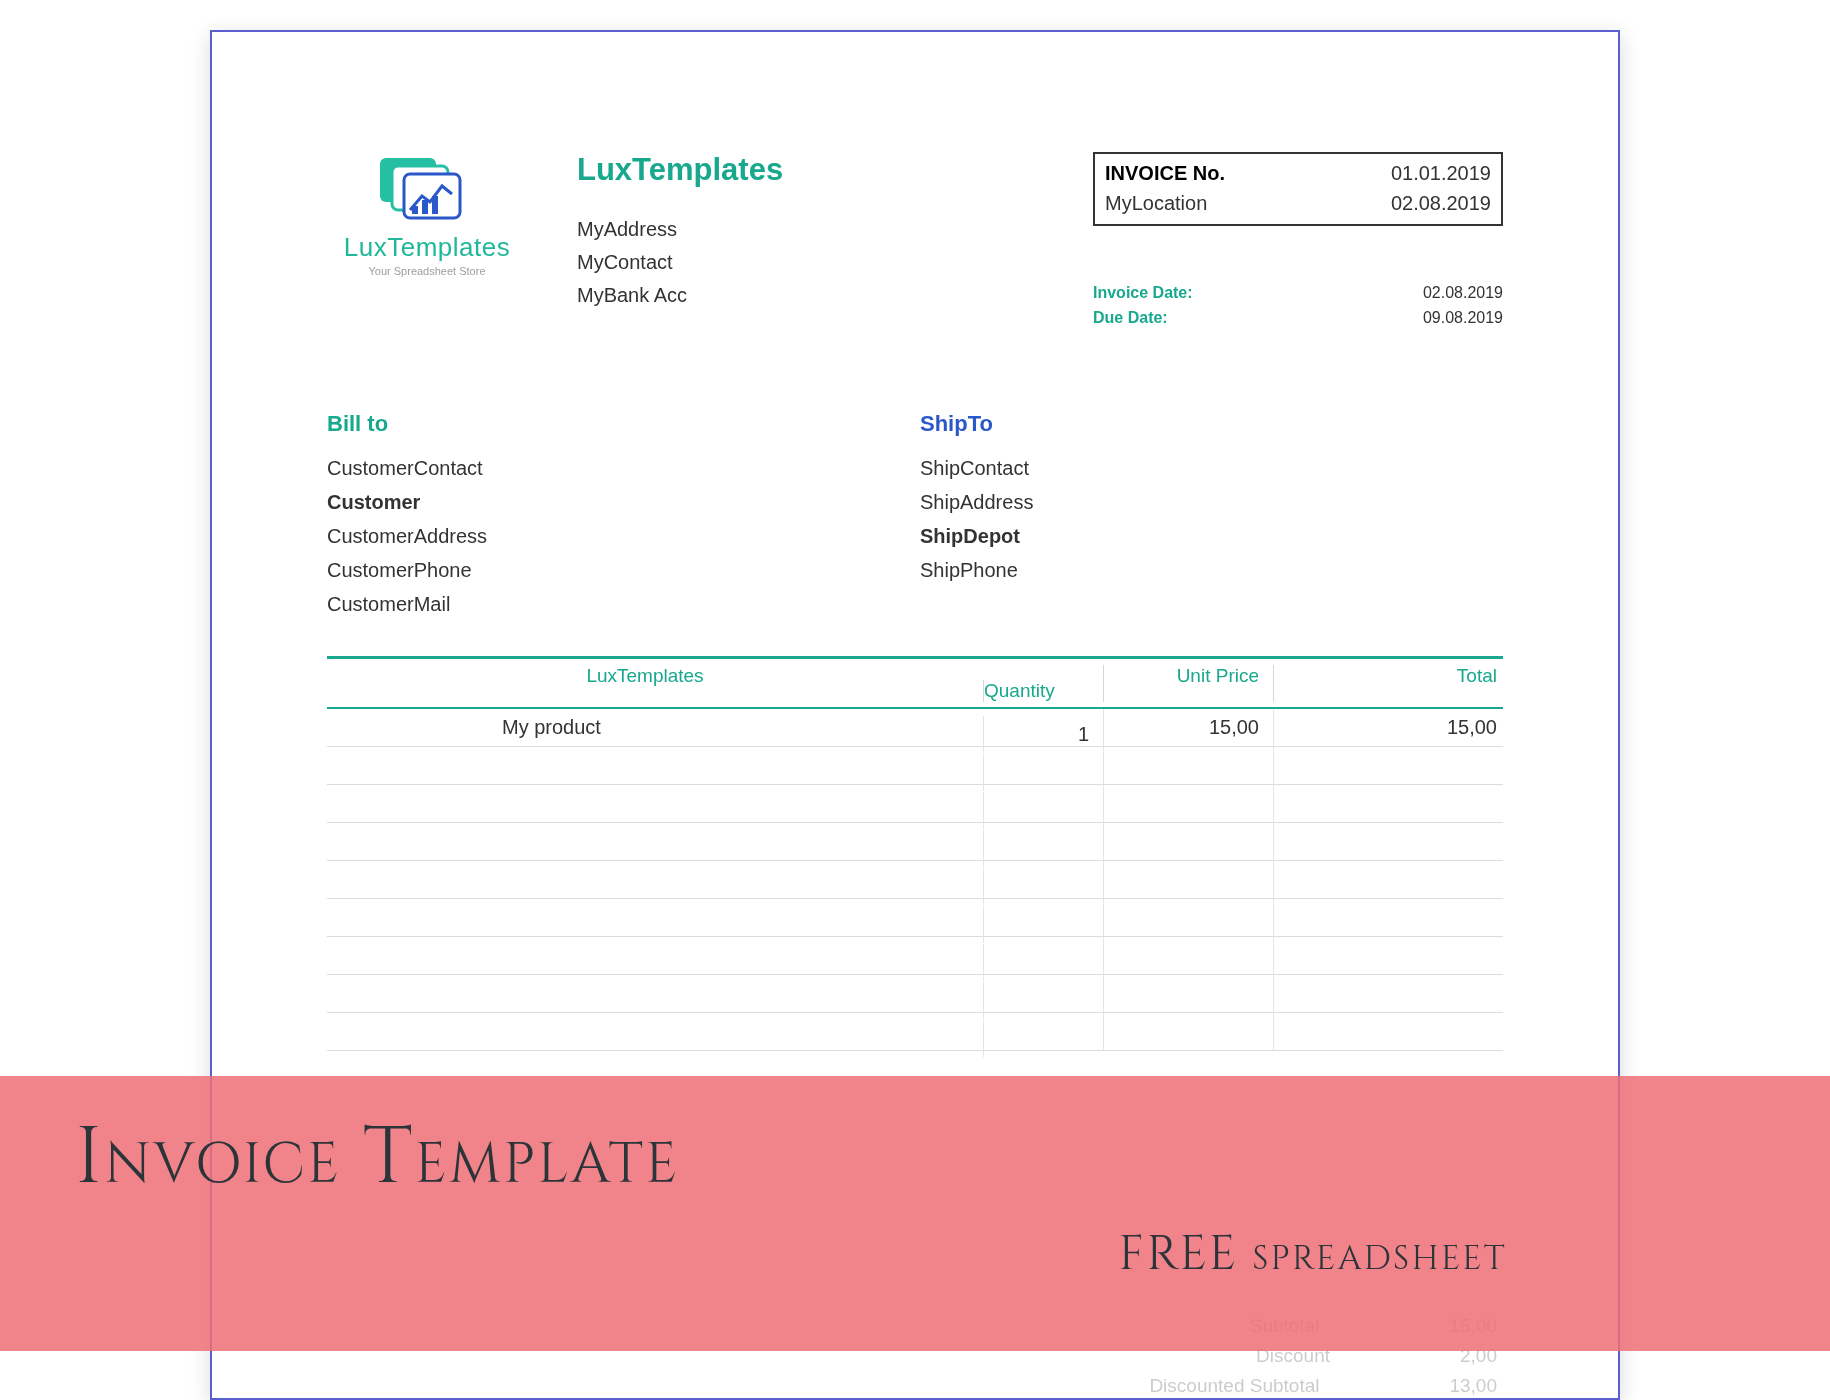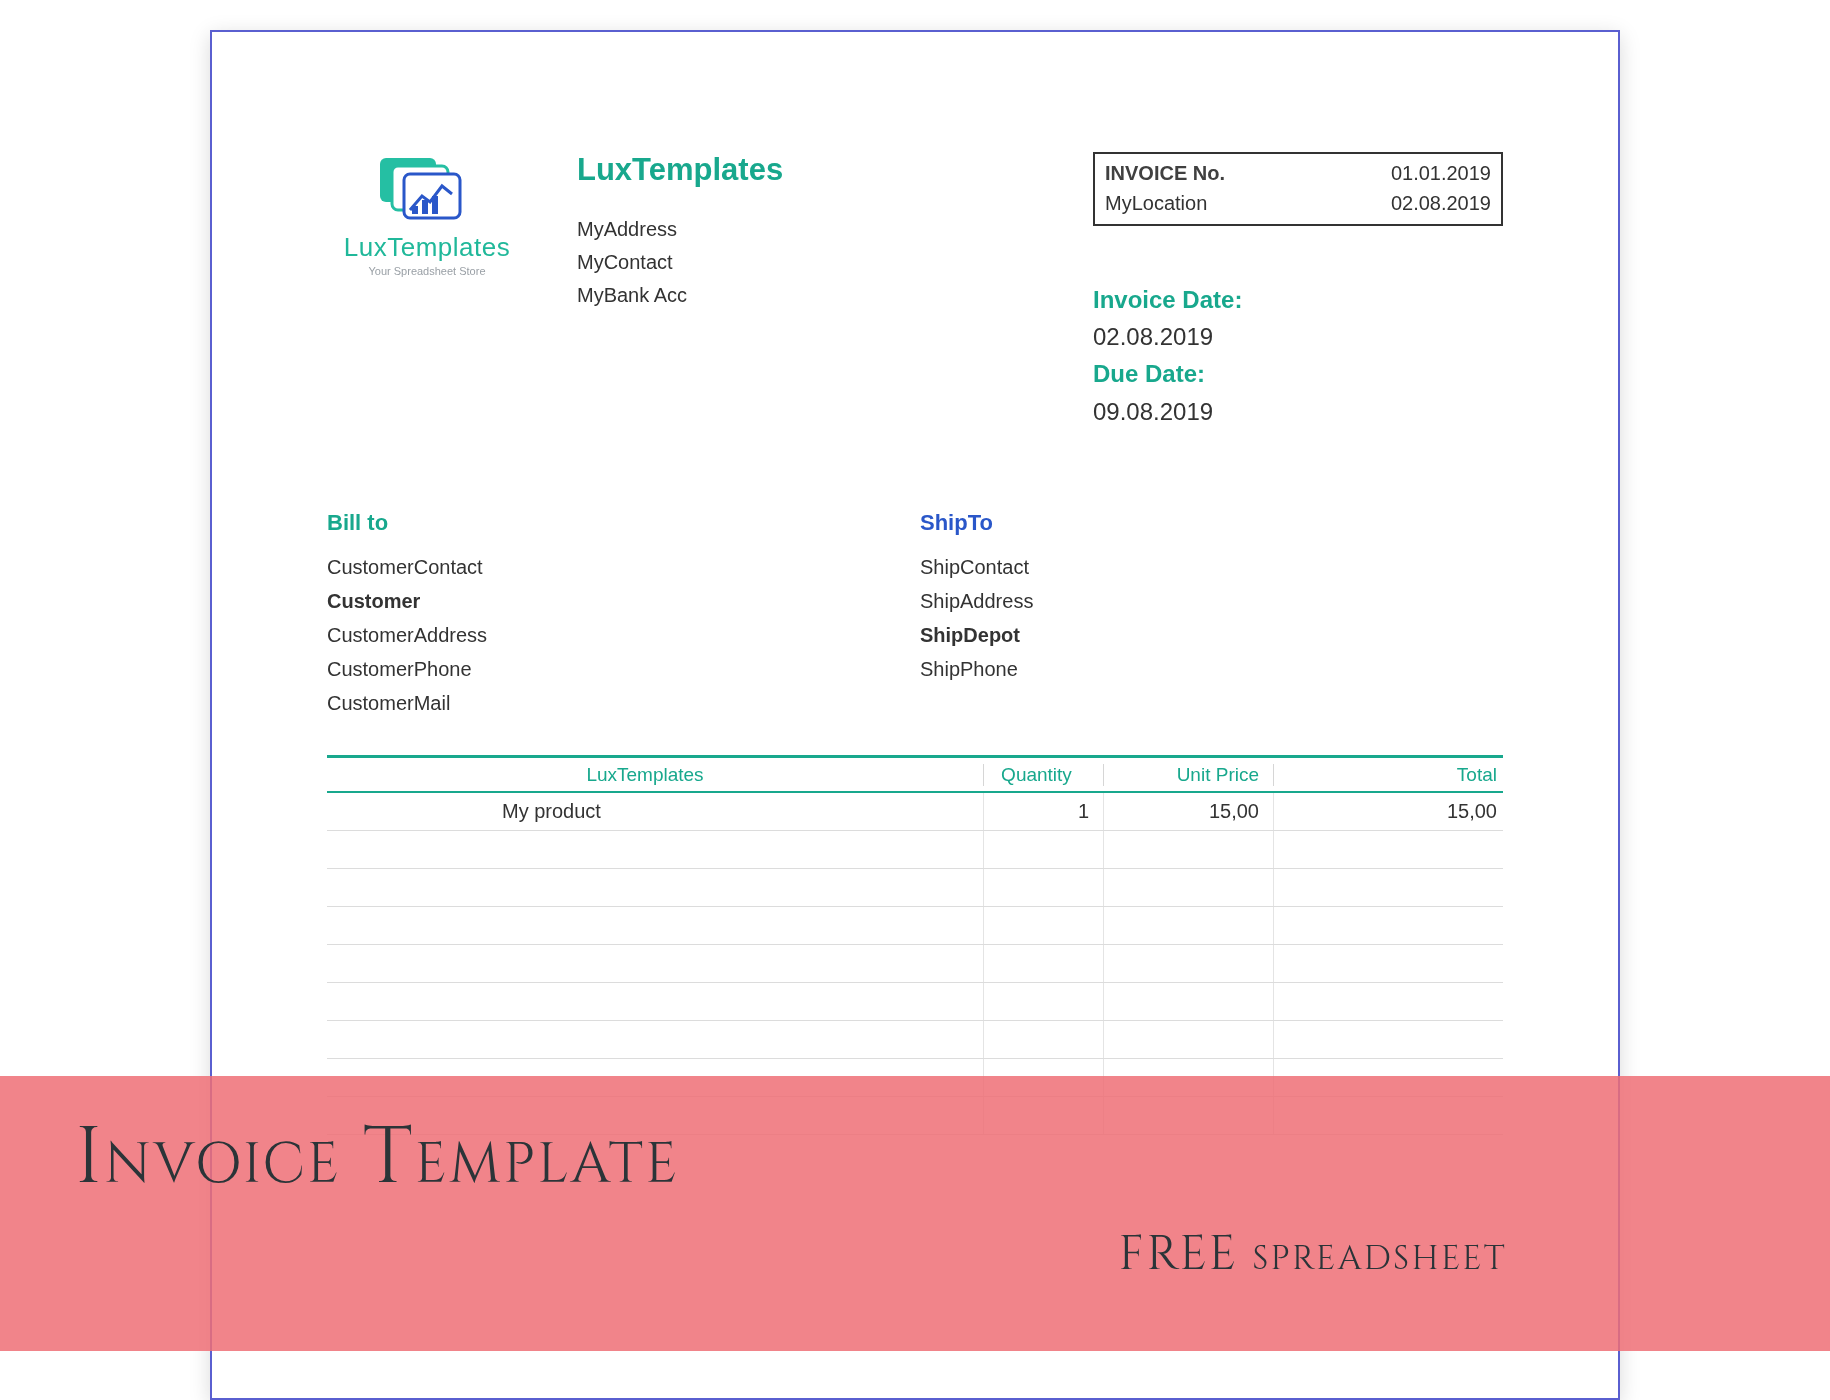--- a/index.html
+++ b/index.html
@@ -31,26 +31,26 @@
   .logo-sub  { text-align: center; color: #9aa0a6; font-size: 11px; margin-top: 2px; }
   .company-col { flex: 1; padding-left: 10px; }
   .company-name { color: #18a88d; font-weight: bold; font-size: 31px; margin-bottom: 25px; }
   .company-line { color: #333; font-size: 20px; line-height: 1.65; }
   .invoice-box-col { width: 410px; }
   .invoice-box {
     border: 2px solid #333;
     padding: 4px 10px 6px 10px;
   }
   .invoice-box .row { display: flex; justify-content: space-between; font-size: 20px; line-height: 1.5; }
-  .invoice-box .lab.bold { font-weight: bold; color: #404040; }
+  .invoice-box .lab.bold { font-weight: bold; color: #000000; }
   .invoice-box .lab { color: #333; }
   .invoice-box .val { color: #333; }
   
   .dates-block { margin-top: 55px; }
-  .dates-block .row { display: flex; justify-content: space-between; font-size: 24px; line-height: 1.55; flex-direction: column; }
+  .dates-block .row { display: flex; justify-content: space-between; font-size: 16px; line-height: 1.55; }
   .dates-block .lab { font-weight: bold; color: #18a88d; }
   .dates-block .val { color: #333; }
   
   .addr-row { display: flex; margin-top: 80px; }
   .addr-col { flex: 1; }
   .addr-col.ship { padding-left: 10px; }
   .addr-head { font-weight: bold; font-size: 22px; margin-bottom: 14px; }
   .addr-head.bill { color: #18a88d; }
   .addr-head.ship { color: #2a57c9; }
   .addr-line { color: #333; font-size: 20px; line-height: 1.7; }
@@ -59,21 +59,21 @@
   .items-table { margin-top: 35px; width: 100%; }
   .items-header {
     display: flex;
     border-top: 3px solid #18a88d;
     border-bottom: 2px solid #18a88d;
     color: #18a88d;
     font-size: 19px;
     padding: 6px 0 5px 0;
   }
   .col-desc { flex: 1; text-align: center; padding-right: 20px; }
-  .col-qty  { width: 120px; text-align: center; padding-right: 14px; border-left: 1px solid #d6d6d6; }
+  .col-qty  { width: 120px; text-align: left; padding-right: 14px; border-left: 1px solid #d6d6d6; margin-top: 15px; }
   .col-unit { width: 170px; text-align: right; padding-right: 14px; border-left: 1px solid #d6d6d6; }
   .col-tot  { width: 230px; text-align: right; padding-right: 6px; border-left: 1px solid #d6d6d6; }
   .items-body .irow {
     display: flex;
     border-bottom: 1px solid #dcdcdc;
     height: 38px;
     align-items: center;
     color: #333;
     font-size: 20px;
   }

